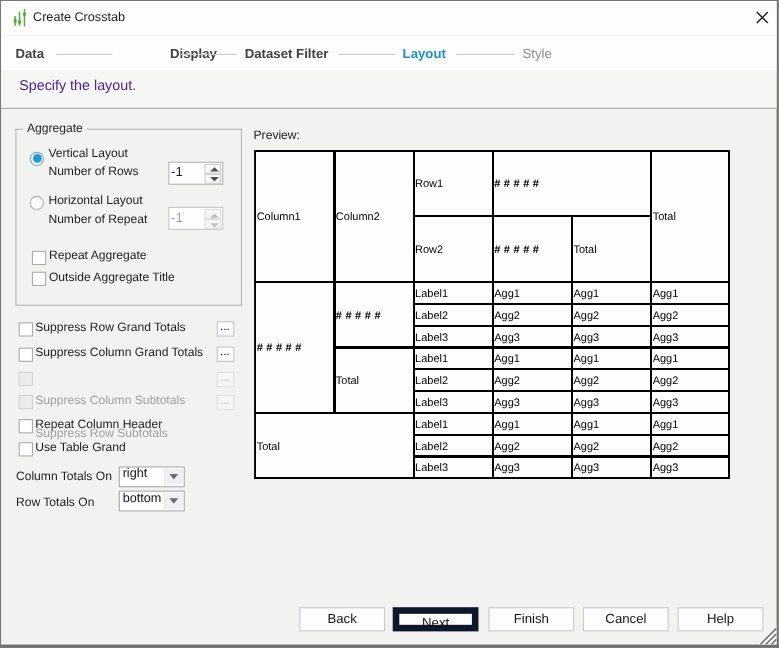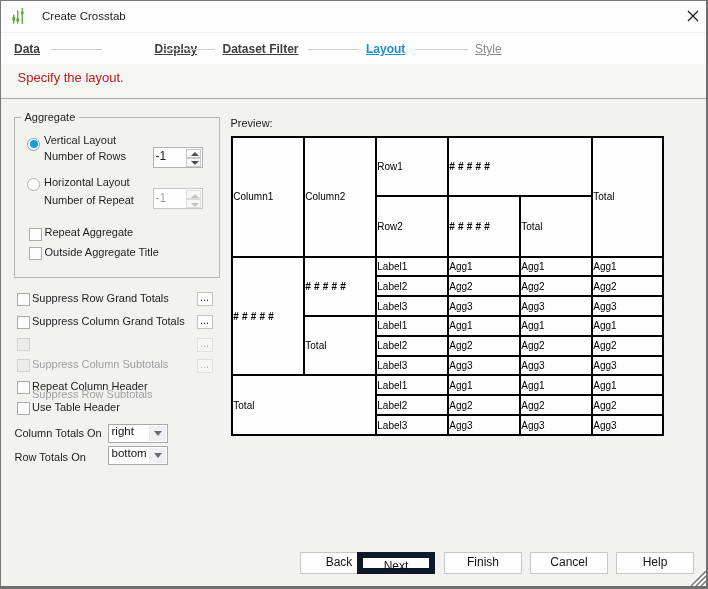--- a/index.html
+++ b/index.html
@@ -5,21 +5,21 @@
   html,body{margin:0;padding:0;}
   body{width:708px;height:589px;overflow:hidden;font-family:"Liberation Sans",sans-serif;}
   #win{position:absolute;left:0;top:0;width:708px;height:589px;box-sizing:border-box;
        border:1px solid #787878;border-right:2px solid #6f6f6f;border-bottom:3px solid #6f6f6f;
        background:#f2f2f1;}
   .abs{position:absolute;}
   #titlebar{left:0;top:0;width:100%;height:31px;background:#fdfdfd;border-bottom:1px solid #f0f0f0;}
   #steps{left:0;top:32px;width:100%;height:31px;background:#fdfdfd;}
   #specify{left:0;top:63px;width:100%;height:34px;background:#f6f6f4;border-bottom:1px solid #a9a9a9;}
   .stepline{height:1px;background:#cbcbcb;top:16px;}
-  .step{font-size:12px;font-weight:bold;color:#404040;top:42px;line-height:13px;text-decoration:underline;}
+  .step{font-size:12px;font-weight:bold;color:#404040;top:42px;line-height:13px;}
   .titletext{font-size:11.5px;color:#1c1c1c;line-height:14px;}
   .lbl{font-size:11px;color:#1e1e1e;line-height:13px;white-space:nowrap;}
   .dlbl{font-size:11px;color:#a0a0a0;line-height:13px;white-space:nowrap;}
   #grp{left:13px;top:116px;width:206px;height:161px;box-sizing:border-box;border:1px solid #b5b5b5;}
   #grp-legend{left:19.5px;top:110px;background:#f2f2f1;padding:0 4px;font-size:11px;color:#1e1e1e;line-height:12px;}
   .radio{width:13px;height:13px;box-sizing:border-box;border:1px solid #b0b0b0;border-radius:50%;background:#fefefe;}
   .radio.on{border-color:#7ea7bd;}
   .radio.on::after{content:"";position:absolute;left:1.5px;top:1.5px;width:8px;height:8px;border-radius:50%;background:#1d9ad6;}
   .cb{width:13px;height:13px;box-sizing:border-box;border:1px solid #ababab;background:#fefefe;}
   .cb.dis{border-color:#d2d2d0;background:#ececea;}
@@ -55,38 +55,38 @@
   <svg class="abs" style="left:11px;top:2px" width="13" height="22" viewBox="0 0 13 22">
     <g fill="#56a93c">
       <rect x="1.1" y="11.5" width="1.3" height="9"></rect>
       <rect x="0.4" y="14" width="2.7" height="3.6"></rect>
       <rect x="5.1" y="7.5" width="1.3" height="13"></rect>
       <rect x="4.4" y="15.5" width="2.7" height="3"></rect>
       <rect x="9.6" y="5" width="1.3" height="16"></rect>
       <rect x="8.9" y="8.5" width="2.7" height="2.7"></rect>
     </g>
   </svg>
-  <div class="abs titletext" style="left:29px;top:8px;margin-left:12px;">Create Crosstab</div>
+  <div class="abs titletext" style="left:29px;top:8px;">Create Crosstab</div>
   <svg class="abs" style="left:686px;top:9px" width="12" height="12" viewBox="0 0 12 12">
     <path d="M1 1 L11 11 M11 1 L1 11" stroke="#1e1e1e" stroke-width="1.3" fill="none"></path>
   </svg>
 
   <div class="abs" id="steps"></div>
   <div class="abs step" style="left:13px;">Data</div>
   <div class="abs stepline" style="left:50px;top:48px;width:51px;"></div>
   <div class="abs step" style="left:109.5px;margin-left:44px;">Display</div>
   <div class="abs stepline" style="left:163px;top:48px;width:51px;"></div>
   <div class="abs step" style="left:221.5px;">Dataset Filter</div>
   <div class="abs stepline" style="left:307px;top:48px;width:51px;"></div>
   <div class="abs step" style="left:365px;color:#1d8fd1;">Layout</div>
   <div class="abs stepline" style="left:414px;top:48px;width:53px;"></div>
   <div class="abs step" style="left:474px;color:#8b8b8b;font-weight:normal;">Style</div>
 
   <div class="abs" id="specify"></div>
-  <div class="abs" style="left:16.5px;top:68.5px;font-size:13px;color:#b91c1c;">Specify the layout.</div>
+  <div class="abs" style="left:16.5px;top:68.5px;font-size:13px;color:#4c1d95;">Specify the layout.</div>
 
   <div class="abs" id="grp"></div>
   <div class="abs" id="grp-legend">Aggregate</div>
   <div class="abs radio on" style="left:26px;top:136.5px;"></div>
   <div class="abs lbl" style="left:43px;top:133px;">Vertical Layout</div>
   <div class="abs lbl" style="left:43px;top:149px;">Number of Rows</div>
   <div class="abs spin" style="left:152px;top:145.5px;">
     <span class="val">-1</span>
     <span class="btns">
         <span class="up">
@@ -129,21 +129,21 @@
   <div class="abs dots dis" style="left:195.5px;top:336.6px;">...</div>
 
   <div class="abs cb dis" style="left:16px;top:358.3px;"></div>
   <div class="abs dlbl" style="left:31px;top:357.2px;">Suppress Column Subtotals</div>
   <div class="abs dots dis" style="left:195.5px;top:357.5px;">...</div>
 
   <div class="abs cb" style="left:16px;top:379.8px;"></div>
   <div class="abs lbl" style="left:31px;top:378.9px;">Repeat Column Header</div>
 
   <div class="abs cb" style="left:16px;top:401.2px;"></div>
-  <div class="abs lbl" style="left:31px;top:400.4px;">Use Table Header</div>
+  <div class="abs lbl" style="left:31px;top:400.4px;">Use Table Grand</div>
 
   <div class="abs lbl" style="left:13.5px;top:426.3px;">Column Totals On</div>
   <div class="abs sel" style="left:107px;top:423px;">
       <span class="tx">right</span>
       <span class="arr"></span>
     </div>
   <div class="abs lbl" style="left:13.5px;top:449.6px;">Row Totals On</div>
   <div class="abs sel" style="left:107px;top:445px;">
       <span class="tx">bottom</span>
       <span class="arr"></span>
@@ -218,21 +218,21 @@
       <text x="218.3" y="272.69">Agg2</text>
       <text x="290.3" y="272.69">Agg2</text>
       <text x="362.3" y="272.69">Agg2</text>
       <text x="146.3" y="292.51">Label3</text>
       <text x="218.3" y="292.51">Agg3</text>
       <text x="290.3" y="292.51">Agg3</text>
       <text x="362.3" y="292.51">Agg3</text>
     </g>
   </svg>
 
-  <div class="abs btn" style="left:271px;margin-left:28px;">Back</div>
+  <div class="abs btn" style="left:271px;">Back</div>
   <div class="abs btn def" style="left:356px;">Next</div>
   <div class="abs btn" style="left:443px;">Finish</div>
   <div class="abs btn" style="left:529px;text-align:center;">Cancel</div>
   <div class="abs btn" style="left:615px;">Help</div>
 
   <svg class="abs" style="right:0;bottom:0" width="17" height="17" viewBox="0 0 17 17">
     <path d="M17 0 L17 17 L0 17 Z" fill="#ffffff"></path>
     <g stroke="#7a7a7a" stroke-width="1.6">
       <line x1="2" y1="17" x2="17" y2="2"></line>
       <line x1="7" y1="17" x2="17" y2="7"></line>

